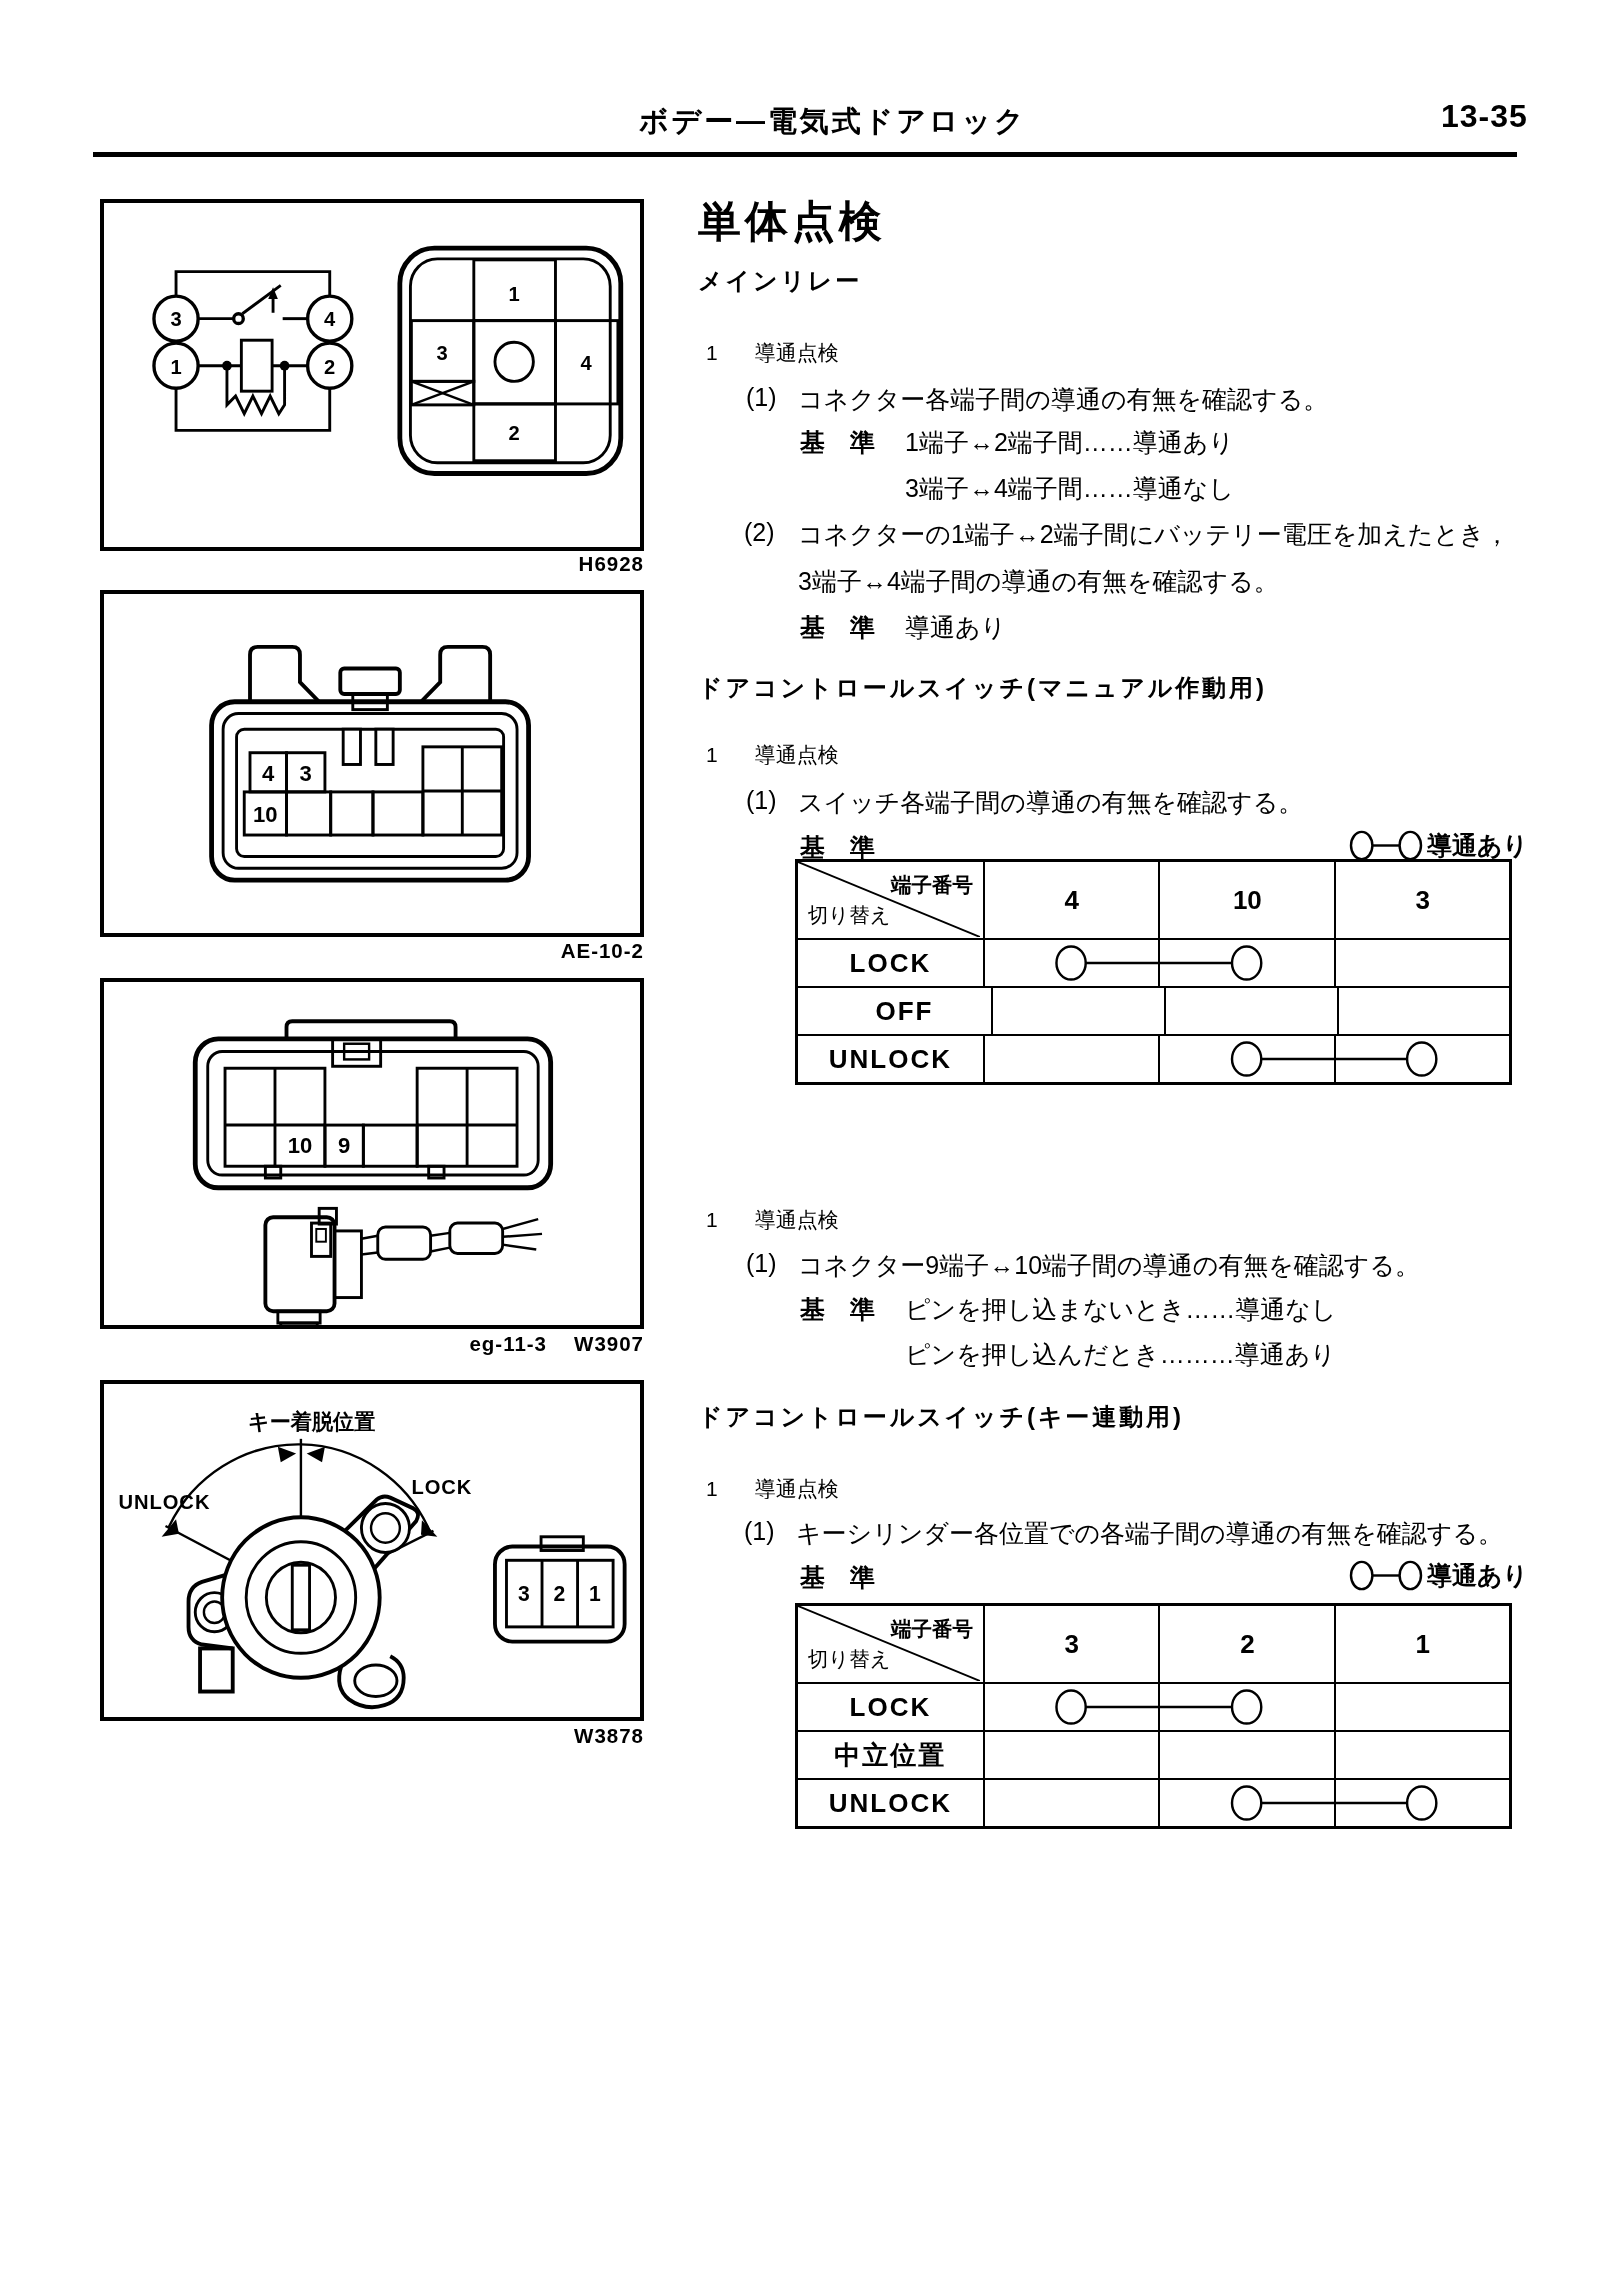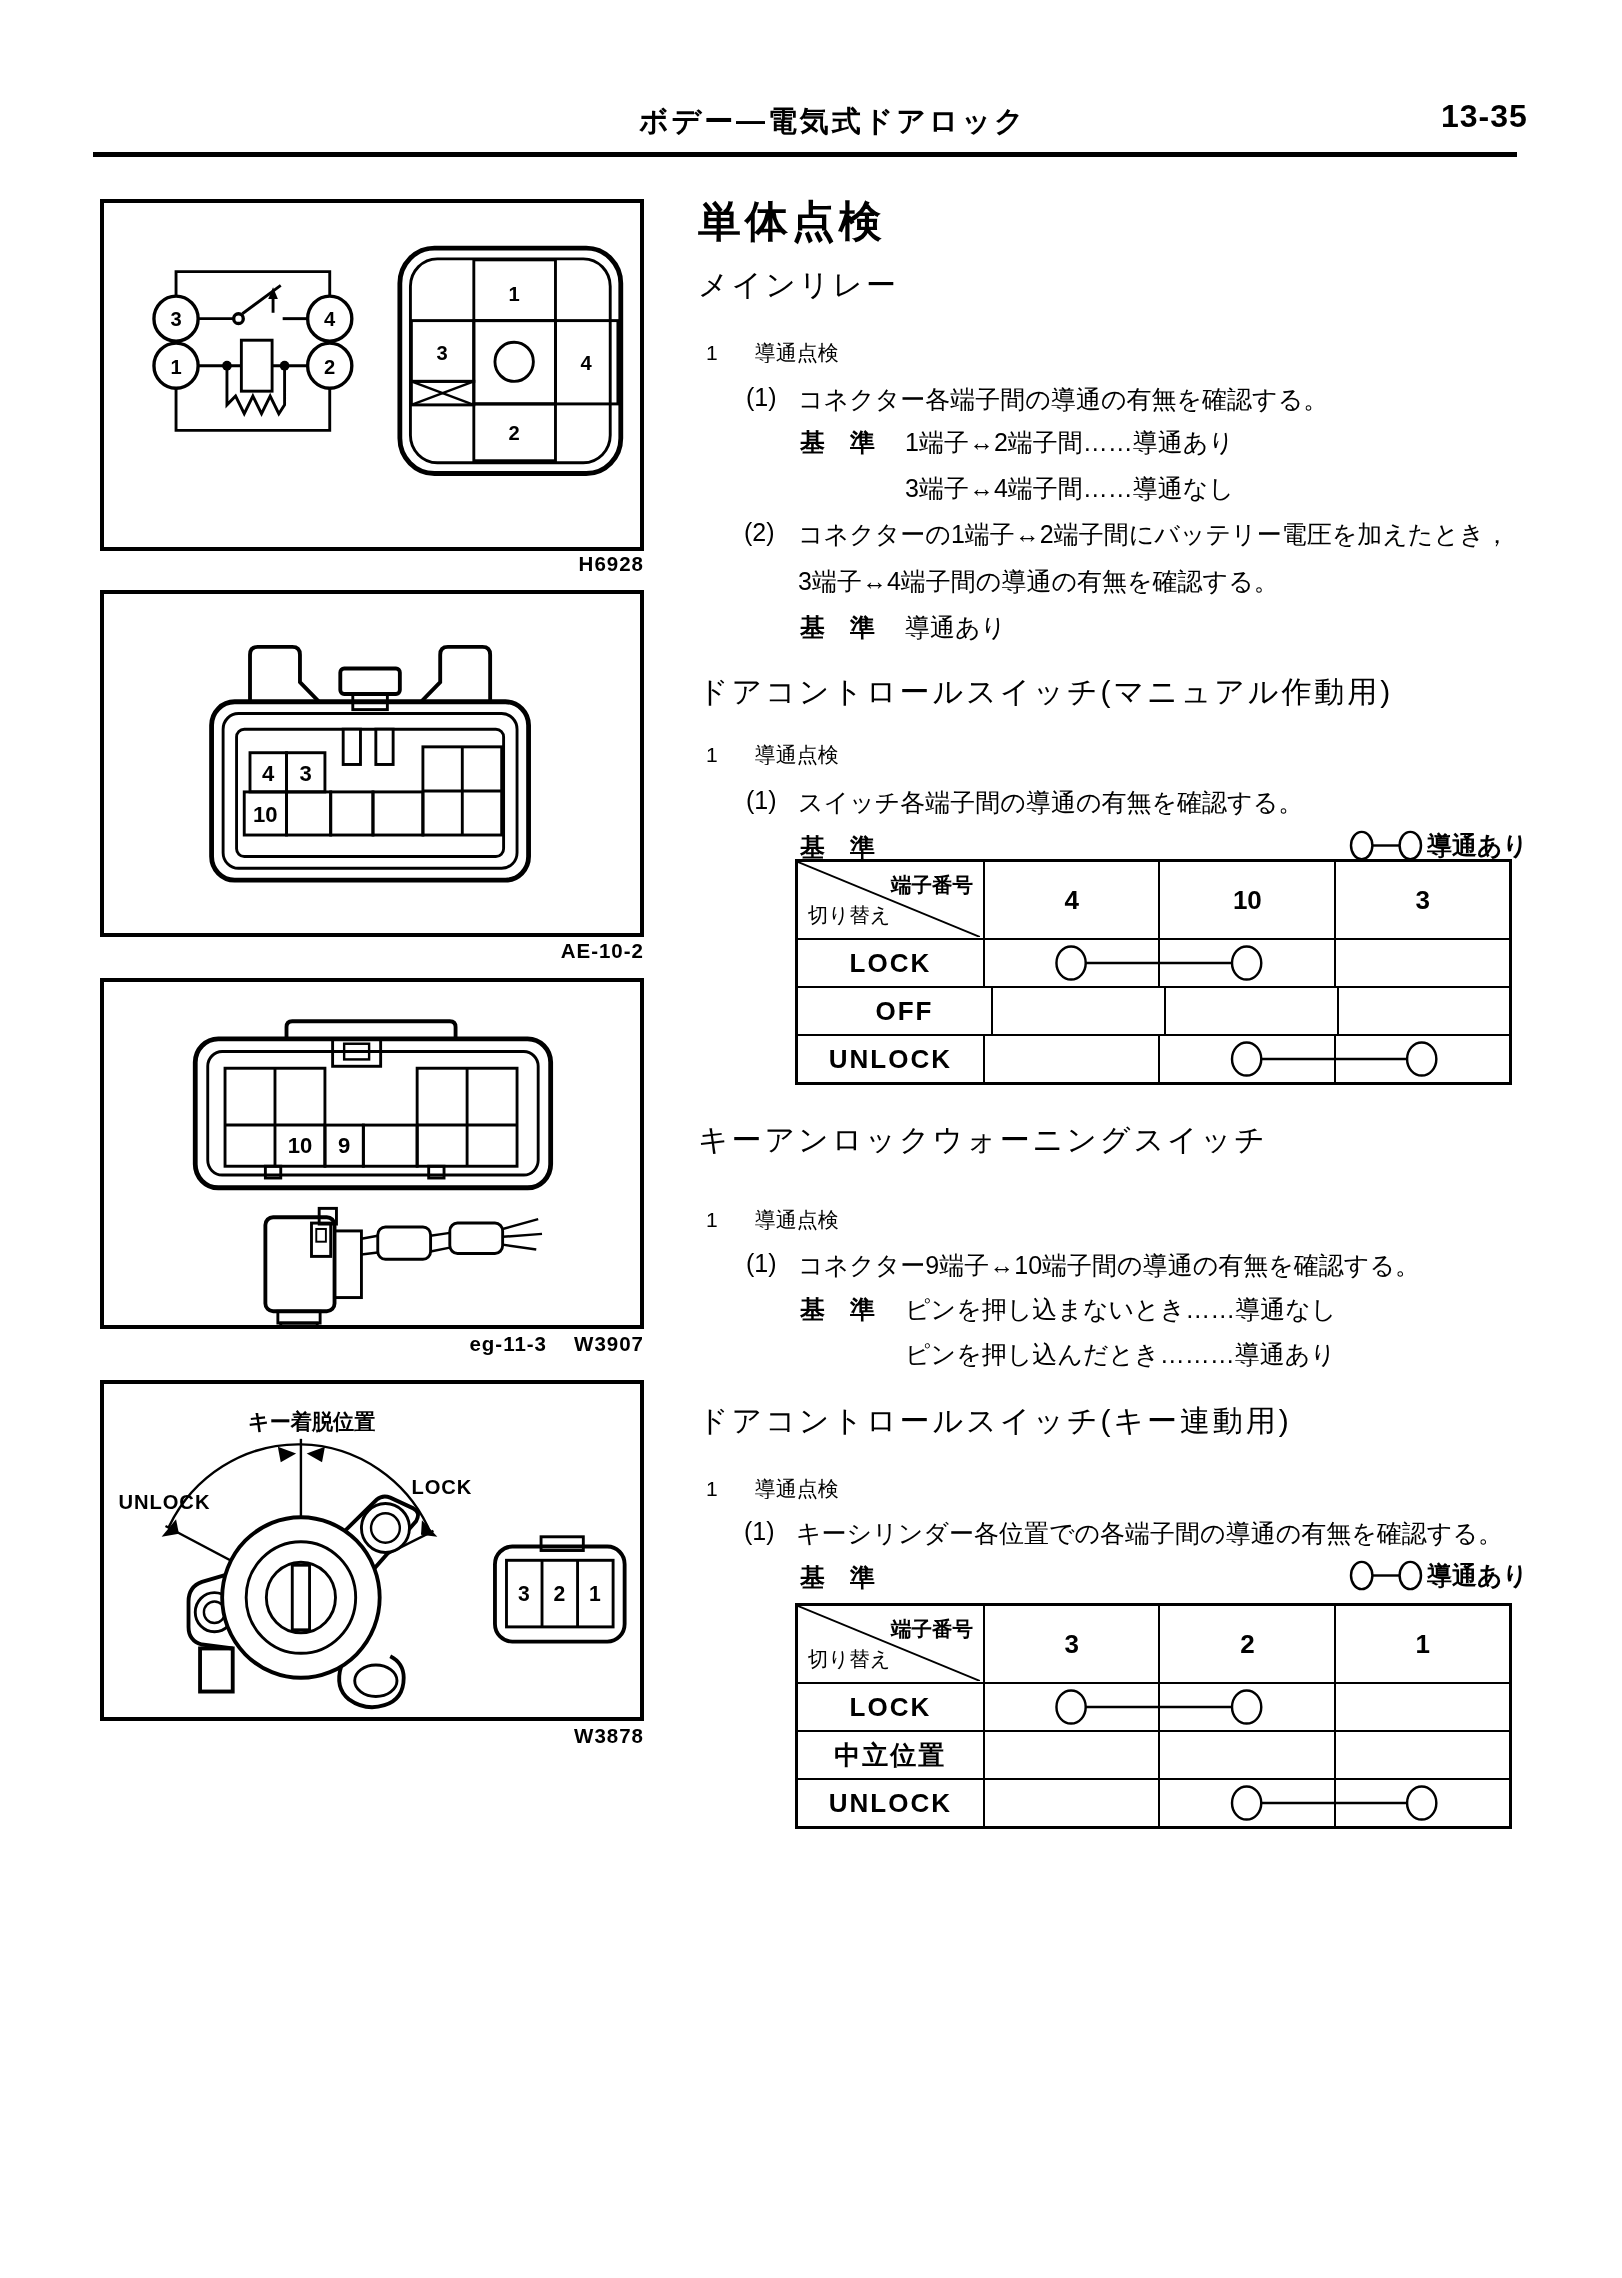--- a/index.html
+++ b/index.html
@@ -10,21 +10,21 @@
   .hdr-title{left:639px;top:102px;font-size:29px;font-weight:bold;letter-spacing:2.9px;}
   .hdr-page{left:1441px;top:98px;font-size:32px;font-weight:bold;letter-spacing:1px;}
   .hdr-rule{left:93px;top:152px;width:1424px;height:4.9px;background:#000;}
   
   .fig{position:absolute;left:100px;width:544px;border:4.9px solid #000;box-sizing:border-box;background:#fff;}
   .fig svg{display:block;width:100%;height:100%;}
   .figcode{position:absolute;left:100px;width:544px;text-align:right;font-size:20.5px;font-weight:bold;letter-spacing:1px;}
   .page svg text{fill:#000;font-family:"Liberation Sans","DejaVu Sans",sans-serif;font-weight:bold;}
   
   .h-main{left:698px;top:193px;font-size:43px;font-weight:bold;letter-spacing:3.9px;}
-  .h-sec{font-size:30px;font-weight:normal;letter-spacing:2.9px;left:698px;}
+  .h-sec{font-size:24px;font-weight:bold;letter-spacing:2.9px;left:698px;}
   .chk{font-size:21px;font-weight:normal;left:706px;}
   .chk .gap{margin-left:37px;}
   .bl{position:absolute;left:0;width:1623px;height:35px;font-size:25px;}
   .bl span{position:absolute;white-space:nowrap;}
   .legend{position:absolute;display:flex;align-items:center;gap:2.9px;}
   .legend-t{font-size:25px;font-weight:bold;}
   
   .ct{position:absolute;border:3.9px solid #000;background:#fff;box-sizing:content-box;}
   .ct-row{display:flex;position:relative;border-top:2.9px solid #000;}
   .ct-row:first-child{border-top:none;}
@@ -295,21 +295,20 @@
         <div class="ct-cell" style="width: 176px;"></div>
         <div class="ct-cell" style="width: 175px;"></div>
         <svg class="ct-conn" width="711" height="46" viewBox="0 0 729 47">
           <line x1="460" y1="23.5" x2="639.5" y2="23.5" stroke="#000" stroke-width="2.5"></line>
           <ellipse cx="460" cy="23.5" rx="15" ry="17" fill="#fff" stroke="#000" stroke-width="2.5"></ellipse>
           <ellipse cx="639.5" cy="23.5" rx="15" ry="17" fill="#fff" stroke="#000" stroke-width="2.5"></ellipse>
         </svg>
       </div>
     </div>
 
-  <div class="abs h-sec" style="top:1120px;">キーアンロックウォーニングスイッチ</div>
   <div class="abs chk" style="top:1206px;">
     <span>1</span><span class="gap">導通点検</span>
   </div>
   <div class="bl" style="top:1249px;">
     <span style="left:746px;">(1)</span>
     <span style="left:798px;">コネクター9端子↔10端子間の導通の有無を確認する。</span>
   </div>
   <div class="bl" style="top:1293px;">
     <span style="left:800px;font-weight:bold;">基　準</span>
     <span style="left:905px;">ピンを押し込まないとき……導通なし</span>

